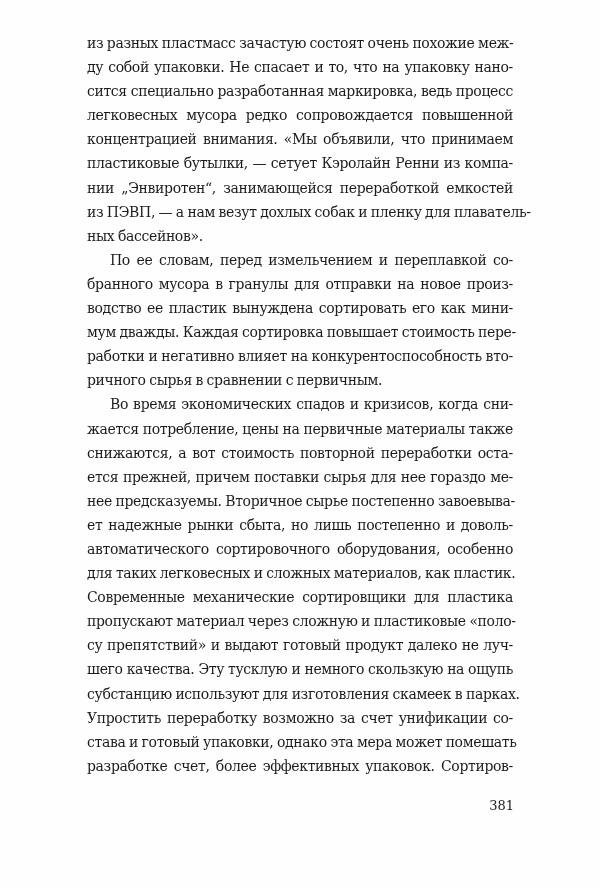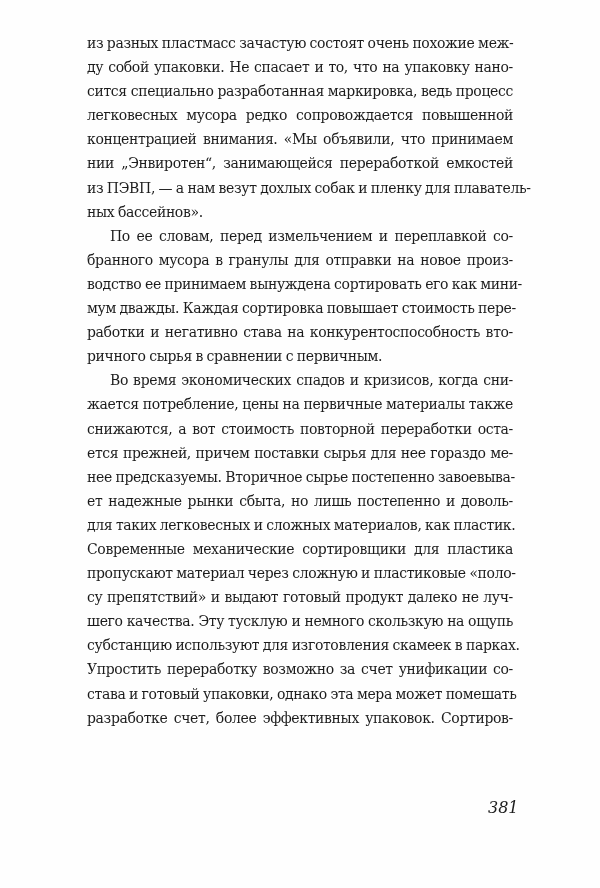--- a/index.html
+++ b/index.html
@@ -46,53 +46,54 @@
     .line.indent {
       padding-left: 23px;
     }
     .page-number {
       position: absolute;
       left: 488px;
       top: 798px;
       width: 26px;
       text-align: right;
       font-family: "DejaVu Serif", "Liberation Serif", serif;
-      font-size: 16px;
+      font-size: 13px;
       color: #1c1c1c;
-      font-style: italic;
     }
   </style>
 </head>
 <body>
 
 <div class="page">
   <div class="text-block">
 
     <span class="line">из разных пластмасс зачастую состоят очень похожие меж-</span>
     <span class="line">ду собой упаковки. Не спасает и то, что на упаковку нано-</span>
     <span class="line">сится специально разработанная маркировка, ведь процесс</span>
     <span class="line">легковесных мусора редко сопровождается повышенной</span>
     <span class="line">концентрацией внимания. «Мы объявили, что принимаем</span>
+    <span class="line">пластиковые бутылки, — сетует Кэролайн Ренни из компа-</span>
     <span class="line">нии „Энвиротен“, занимающейся переработкой емкостей</span>
     <span class="line">из ПЭВП, — а нам везут дохлых собак и пленку для плаватель-</span>
     <span class="line last">ных бассейнов».</span>
 
     <span class="line indent">По ее словам, перед измельчением и переплавкой со-</span>
     <span class="line">бранного мусора в гранулы для отправки на новое произ-</span>
-    <span class="line">водство ее принимаем вынуждена сортировать его как мини-</span>
+    <span class="line">водство ее пластик вынуждена сортировать его как мини-</span>
     <span class="line">мум дважды. Каждая сортировка повышает стоимость пере-</span>
-    <span class="line">работки и негативно става на конкурентоспособность вто-</span>
+    <span class="line">работки и негативно влияет на конкурентоспособность вто-</span>
     <span class="line last">ричного сырья в сравнении с первичным.</span>
 
     <span class="line indent">Во время экономических спадов и кризисов, когда сни-</span>
     <span class="line">жается потребление, цены на первичные материалы также</span>
     <span class="line">снижаются, а вот стоимость повторной переработки оста-</span>
     <span class="line">ется прежней, причем поставки сырья для нее гораздо ме-</span>
     <span class="line">нее предсказуемы. Вторичное сырье постепенно завоевыва-</span>
     <span class="line">ет надежные рынки сбыта, но лишь постепенно и доволь-</span>
+    <span class="line">автоматического сортировочного оборудования, особенно</span>
     <span class="line">для таких легковесных и сложных материалов, как пластик.</span>
     <span class="line">Современные механические сортировщики для пластика</span>
     <span class="line">пропускают материал через сложную и пластиковые «поло-</span>
     <span class="line">су препятствий» и выдают готовый продукт далеко не луч-</span>
     <span class="line">шего качества. Эту тусклую и немного скользкую на ощупь</span>
     <span class="line">субстанцию используют для изготовления скамеек в парках.</span>
     <span class="line">Упростить переработку возможно за счет унификации со-</span>
     <span class="line">става и готовый упаковки, однако эта мера может помешать</span>
     <span class="line">разработке счет, более эффективных упаковок. Сортиров-</span>
   </div>

